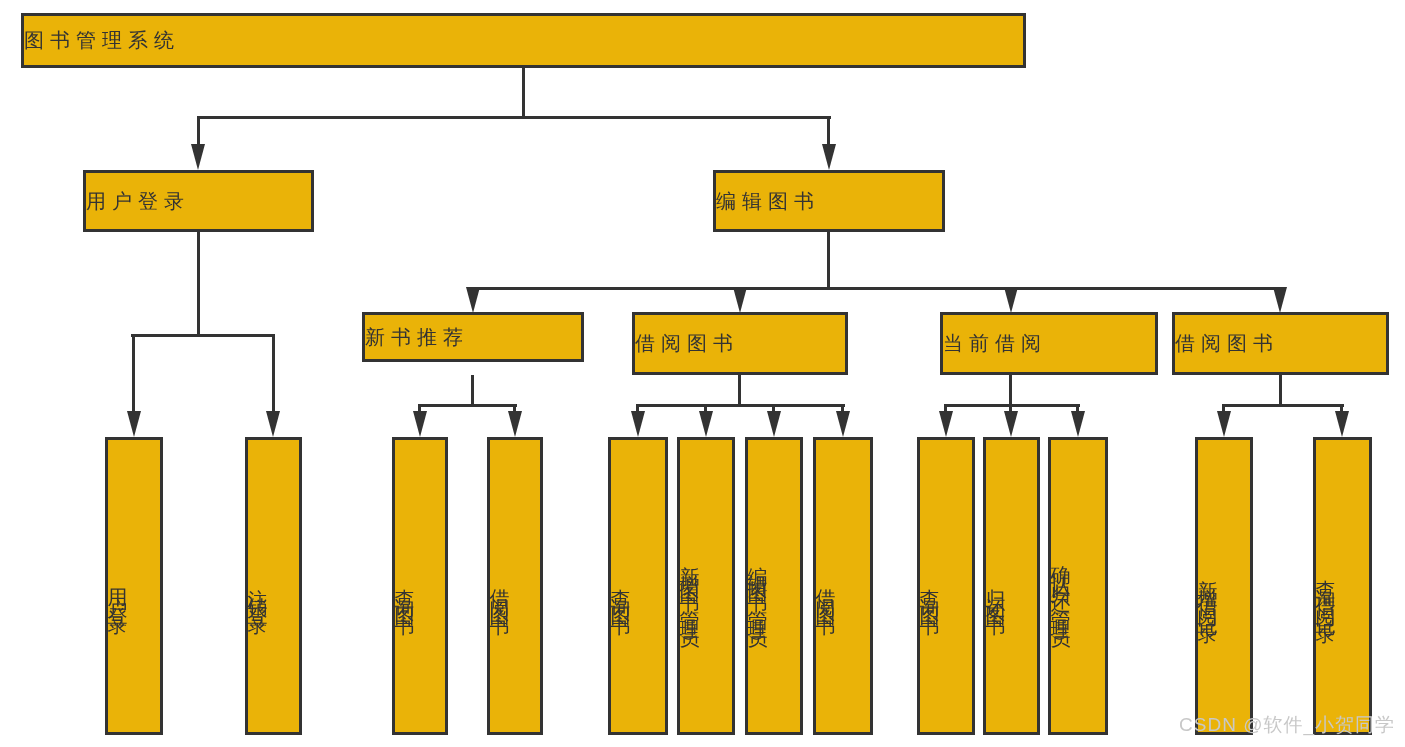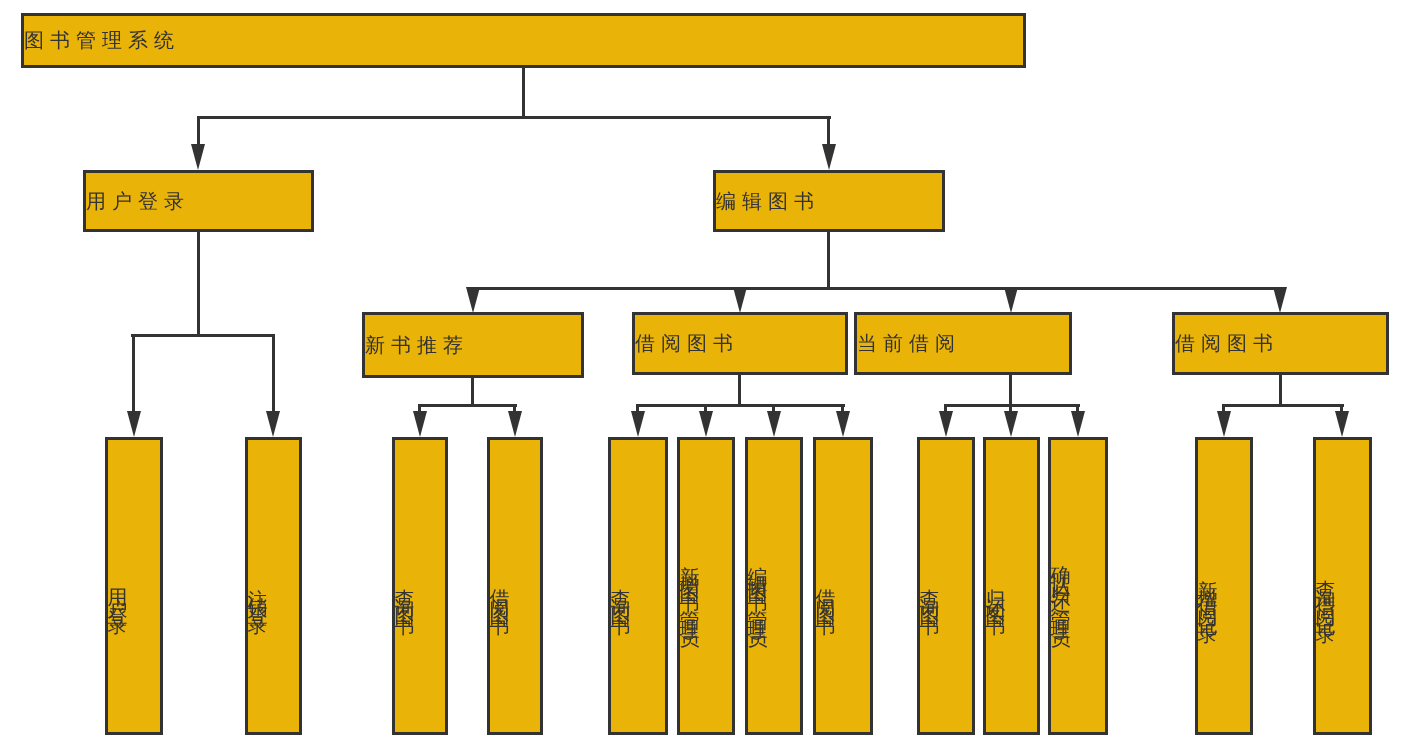--- a/index.html
+++ b/index.html
@@ -63,27 +63,27 @@
   <div class="vline" style="left:272px;top:334px;height:80px"></div>
   <div class="arrow" style="left:266px;top:411px"></div>
 
   <div class="vline" style="left:827px;top:232px;height:57px"></div>
   <div class="hline" style="left:472px;top:287px;width:810px"></div>
   <div class="arrow" style="left:466px;top:287px"></div>
   <div class="arrow" style="left:733px;top:287px"></div>
   <div class="arrow" style="left:1004px;top:287px"></div>
   <div class="arrow" style="left:1273px;top:287px"></div>
 
-  <div class="box h" style="left:362px;top:312px;width:222px;height:66px">
+  <div class="box h" style="left:362px;top:312px;width:222px;height:50px">
     <span>新书推荐</span>
   </div>
   <div class="box h" style="left:632px;top:312px;width:216px;height:63px">
     <span>借阅图书</span>
   </div>
-  <div class="box h" style="left:854px;top:312px;width:218px;height:63px">
+  <div class="box h" style="left:940px;top:312px;width:218px;height:63px">
     <span>当前借阅</span>
   </div>
   <div class="box h" style="left:1172px;top:312px;width:217px;height:63px">
     <span>借阅图书</span>
   </div>
 
   <div class="vline" style="left:471px;top:375px;height:32px"></div>
   <div class="vline" style="left:738px;top:375px;height:32px"></div>
   <div class="vline" style="left:1009px;top:375px;height:32px"></div>
   <div class="vline" style="left:1279px;top:375px;height:32px"></div>
@@ -149,14 +149,15 @@
   <div class="box v" style="left:1048px;top:437px;width:60px;height:298px">
     <span class="vtext">确认归还（管理员）</span>
   </div>
   <div class="box v" style="left:1195px;top:437px;width:58px;height:298px">
     <span class="vtext">新增借阅记录</span>
   </div>
   <div class="box v" style="left:1313px;top:437px;width:59px;height:298px">
     <span class="vtext">查询借阅记录</span>
   </div>
 
+  <div class="watermark" style="right:10px;top:712px">CSDN @软件_小贺同学</div>
 
 </div>
 
 </body></html>

